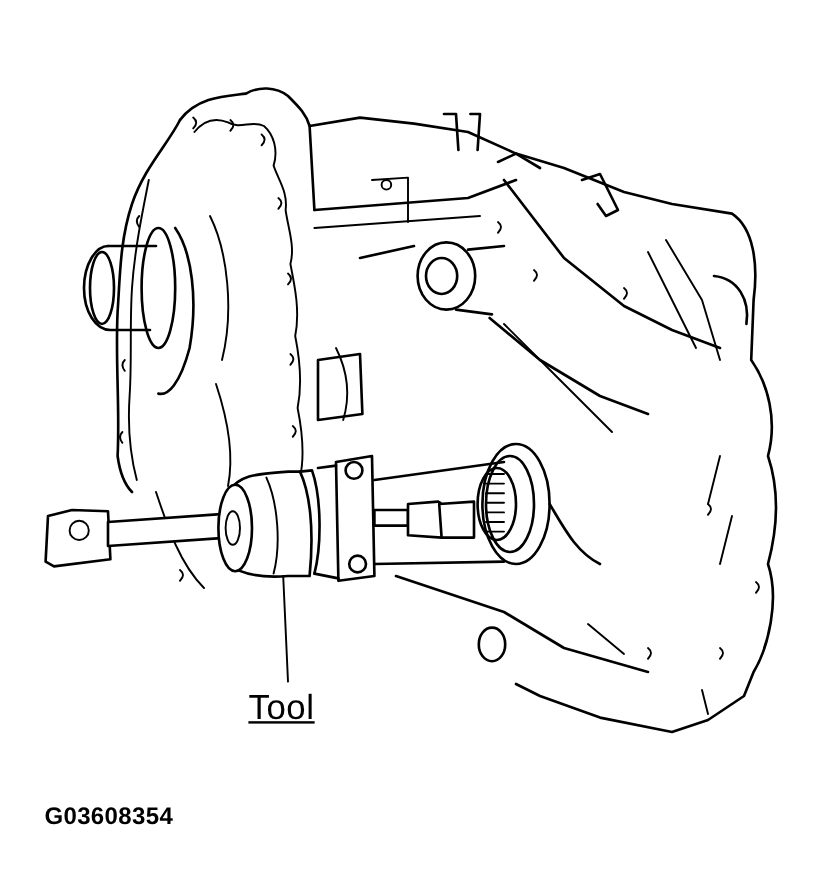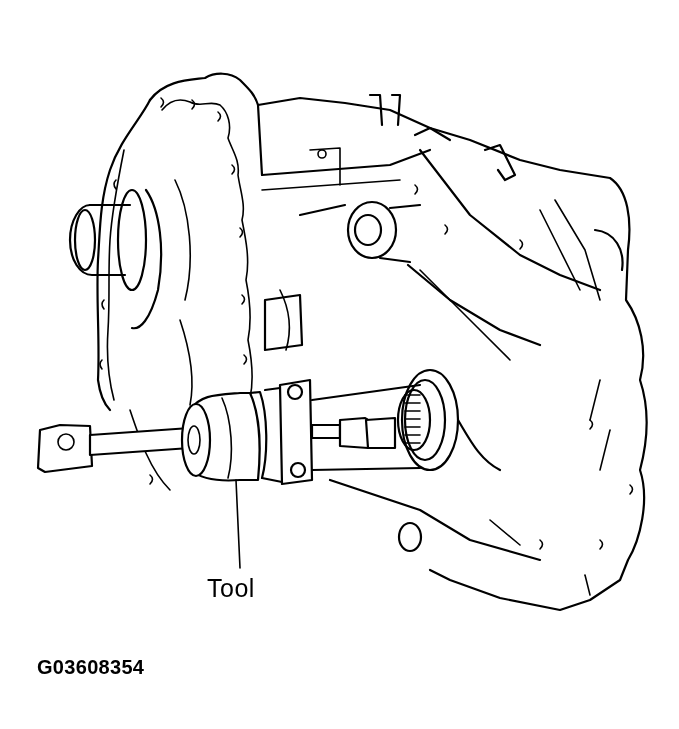--- a/index.html
+++ b/index.html
@@ -2,22 +2,22 @@
 <html><head>
   <meta charset="utf-8">
   <style>
     html, body { margin: 0; padding: 0; background: #ffffff; }
     body { width: 679px; height: 729px; position: relative; overflow: hidden; font-family: "Liberation Sans", sans-serif; }
     #figure { position: absolute; left: 0; top: 0; width: 679px; height: 729px; }
     #figure svg { width: 679px; height: 729px; display: block; }
     .ln { fill: none; stroke: #000; stroke-width: 2.2; stroke-linejoin: round; stroke-linecap: round; }
     .thin { fill: none; stroke: #000; stroke-width: 1.6; stroke-linecap: round; stroke-linejoin: round; }
     .wf { fill: #fff; stroke: #000; stroke-width: 2.2; stroke-linejoin: round; }
-    .callout-label { position: absolute; left: 207px; top: 574px; font-size: 25px; color: #000; letter-spacing: 0.5px; }
-    .fig-code { position: absolute; left: 37px; top: 656px; font-size: 20px; font-weight: bold; color: #000; letter-spacing: 0.3px; }
+    .callout-label { position: absolute; left: 207px; top: 574px; font-size: 29px; color: #000; letter-spacing: 0.5px; text-decoration: underline; }
+    .fig-code { position: absolute; left: 37px; top: 670px; font-size: 20px; font-weight: bold; color: #000; letter-spacing: 0.3px; }
   </style>
 </head>
 <body>
 
 <div id="figure">
   <svg viewBox="0 0 679 729" xmlns="http://www.w3.org/2000/svg">
 
     <g>
       <path class="ln" d="M150 100 C165 80 190 80 205 78 C215 72 230 72 240 80 C250 90 255 95 258 105 L300 98 L345 103 L390 110 L430 128 L470 140 L520 160 L560 170 L610 178 C628 190 632 220 628 250 L626 300 C640 320 648 350 640 380 C650 410 648 440 640 470 C650 500 640 540 628 560 L620 580 L590 600 L560 610 L500 598 L450 580 L430 570"></path>
       <path class="ln" d="M150 100 C140 120 120 140 110 170 C100 200 100 230 98 260 C96 300 100 340 98 380 C100 395 105 405 110 410"></path>

